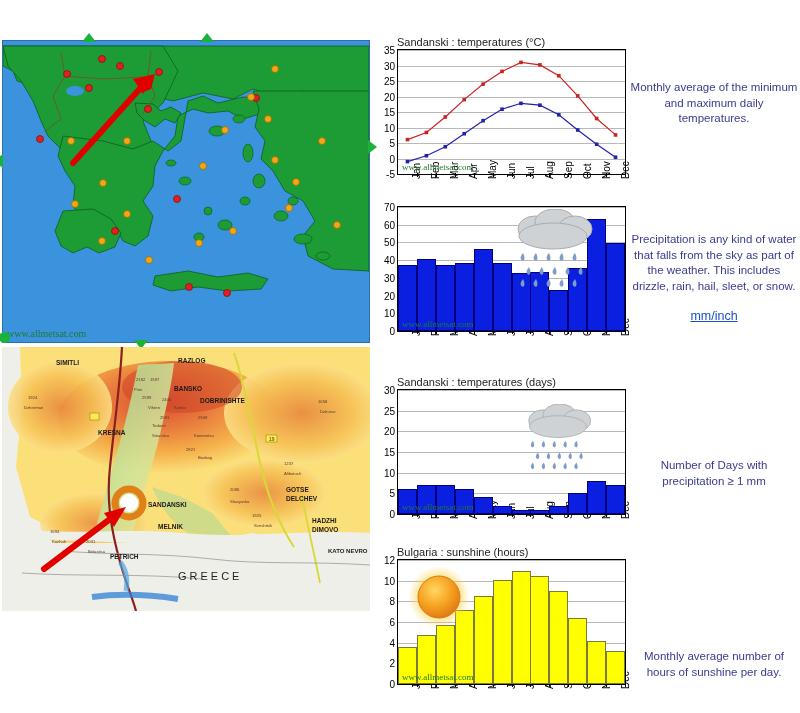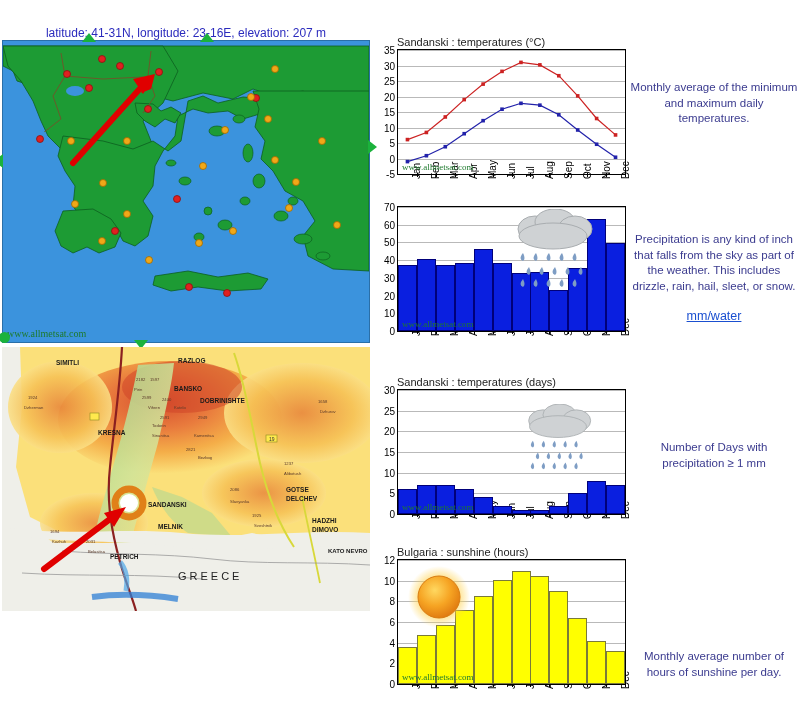--- a/index.html
+++ b/index.html
@@ -72,21 +72,20 @@
   .desc-link{display:block;margin-top:14px;color:#1a4fd0;font-size:12.5px;}
 
   svg{display:block;}
 </style>
 </head>
 <body>
 
 <div class="page">
 
   <div id="header">
-    <div id="geo-line">latitude: 41-31N, longitude: 23-16E, elevation: 207 m</div>
   </div>
 
   <div id="region-map-wrap">
     <div id="region-map">
       <svg width="366" height="301" viewBox="0 0 366 301">
         <rect x="0" y="0" width="366" height="301" fill="#3b93dd"></rect>
 
         <path d="M0,5 L366,5 L366,60 L330,62 L300,50 L270,55 L250,48 L230,58 L200,52 L170,60
                  L150,55 L130,62 L120,58 L100,55 L60,50 L30,45 L14,40 L10,30 L0,25 Z" fill="#1d9b34" stroke="#0d5e20" stroke-width="0.8"></path>
         <path d="M0,5 L160,5 L175,30 L160,62 L140,80 L150,105 L130,120 L120,135 L100,125
@@ -448,22 +447,22 @@
         <div class="bar bar-blue" style="left: 95px; width: 19px; height: 68.2px;"></div>
         <div class="bar bar-blue" style="left: 114px; width: 19px; height: 57.5714px;"></div>
         <div class="bar bar-blue" style="left: 132px; width: 19px; height: 59.3429px;"></div>
         <div class="bar bar-blue" style="left: 151px; width: 19px; height: 40.7429px;"></div>
         <div class="bar bar-blue" style="left: 170px; width: 19px; height: 62.8857px;"></div>
         <div class="bar bar-blue" style="left: 189px; width: 19px; height: 111.6px;"></div>
         <div class="bar bar-blue" style="left: 208px; width: 19px; height: 87.6857px;"></div>
       </div>
   </div>
   <div class="desc" style="top:232px;">
-    <span>Precipitation is any kind of inch that falls from the sky as part of the weather. This includes drizzle, rain, hail, sleet, or snow.</span>
-    <a class="desc-link" href="#">mm/water</a>
+    <span>Precipitation is any kind of water that falls from the sky as part of the weather. This includes drizzle, rain, hail, sleet, or snow.</span>
+    <a class="desc-link" href="#">mm/inch</a>
   </div>
 
   <div class="chart-block" style="top:376px;">
     <div class="chart-title">Sandanski : temperatures (days)</div>
     <div class="plot" id="plot-days" style="margin-left:14px;width:229px;height:126px;">
       <span style="position:absolute;left:118px;top:14px;z-index:5;">
         <svg width="84" height="72" viewBox="0 0 100 86">
           <g fill="#cfd2d4" stroke="#a9adb0" stroke-width="1">
             <ellipse cx="32" cy="20" rx="17" ry="13"></ellipse>
             <ellipse cx="52" cy="13" rx="20" ry="13"></ellipse>
@@ -534,21 +533,21 @@
         <div class="bar bar-blue" style="left: 76px; width: 19px; height: 16.5333px;"></div>
         <div class="bar bar-blue" style="left: 95px; width: 19px; height: 8.26667px;"></div>
         <div class="bar bar-blue" style="left: 114px; width: 19px; height: 4.13333px;"></div>
         <div class="bar bar-blue" style="left: 132px; width: 19px; height: 4.13333px;"></div>
         <div class="bar bar-blue" style="left: 151px; width: 19px; height: 8.26667px;"></div>
         <div class="bar bar-blue" style="left: 170px; width: 19px; height: 20.6667px;"></div>
         <div class="bar bar-blue" style="left: 189px; width: 19px; height: 33.0667px;"></div>
         <div class="bar bar-blue" style="left: 208px; width: 19px; height: 28.9333px;"></div>
       </div>
   </div>
-  <div class="desc" style="top:440px;">Number of Days with precipitation ≥ 1 mm</div>
+  <div class="desc" style="top:458px;">Number of Days with precipitation ≥ 1 mm</div>
 
   <div class="chart-block" style="top:546px;">
     <div class="chart-title">Bulgaria : sunshine (hours)</div>
     <div class="plot" id="plot-sun" style="margin-left:14px;width:229px;height:126px;">
       <span style="position:absolute;left:8px;top:6px;z-index:5;">
         <svg width="66" height="62" viewBox="0 0 66 62">
           <defs>
             <radialGradient id="sunglow" cx="50%" cy="50%" r="50%">
               <stop offset="55%" stop-color="#ffd24a" stop-opacity="0.75"></stop>
               <stop offset="100%" stop-color="#ffd24a" stop-opacity="0"></stop>

